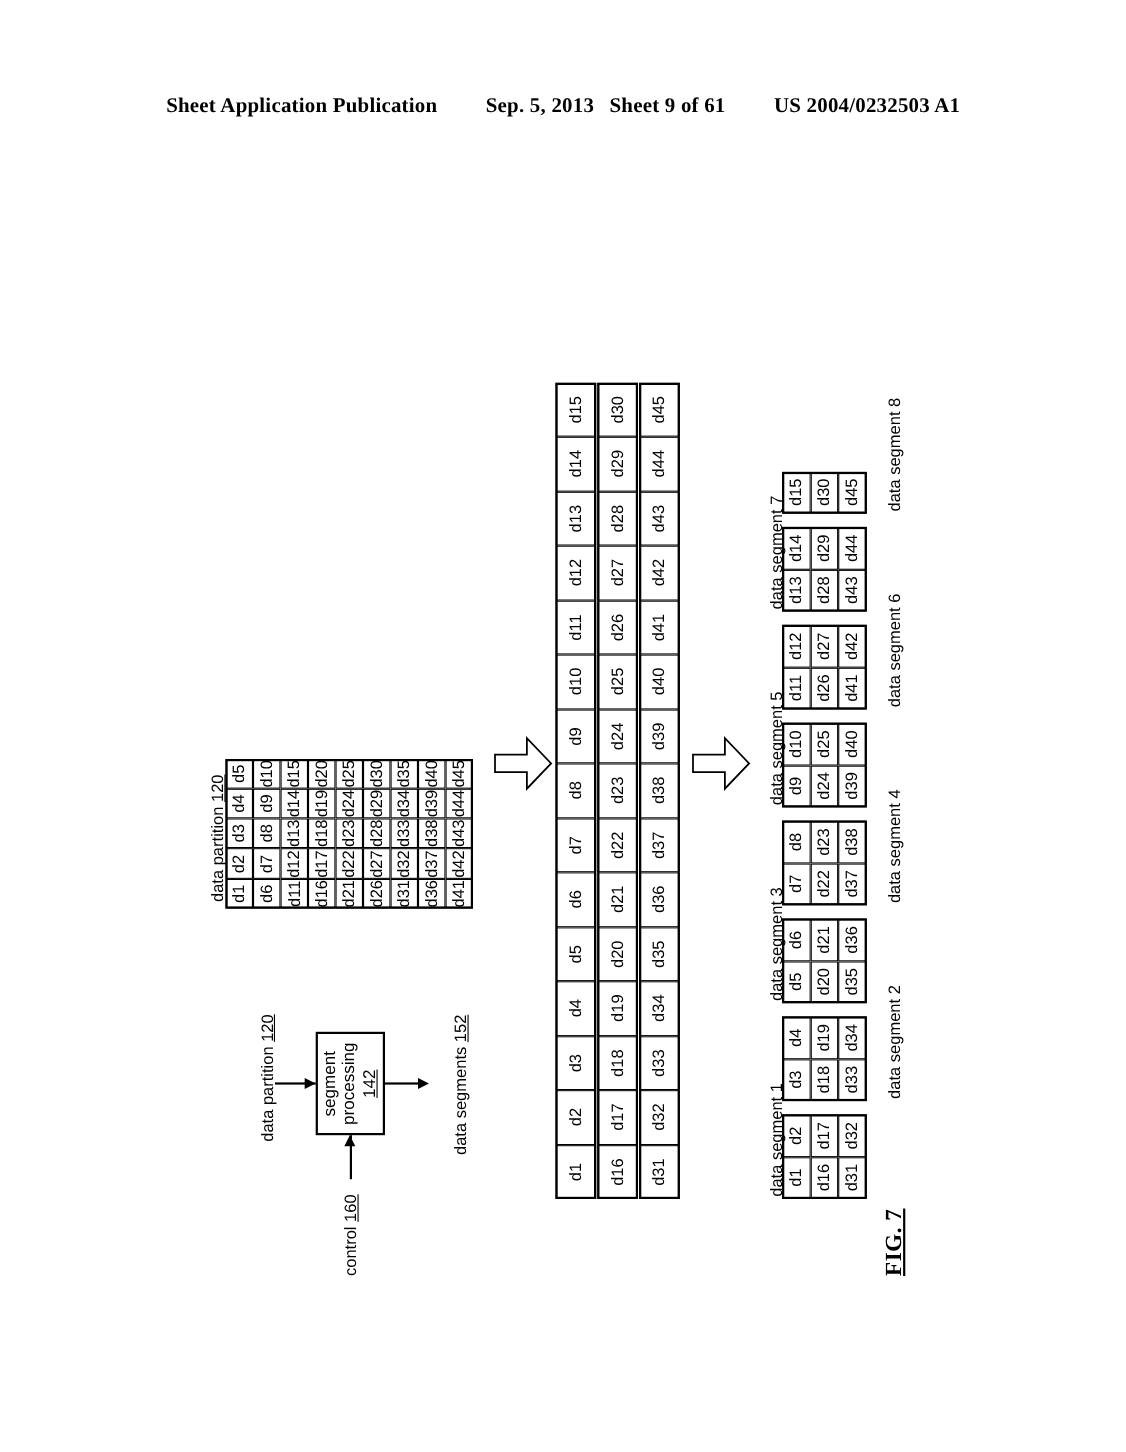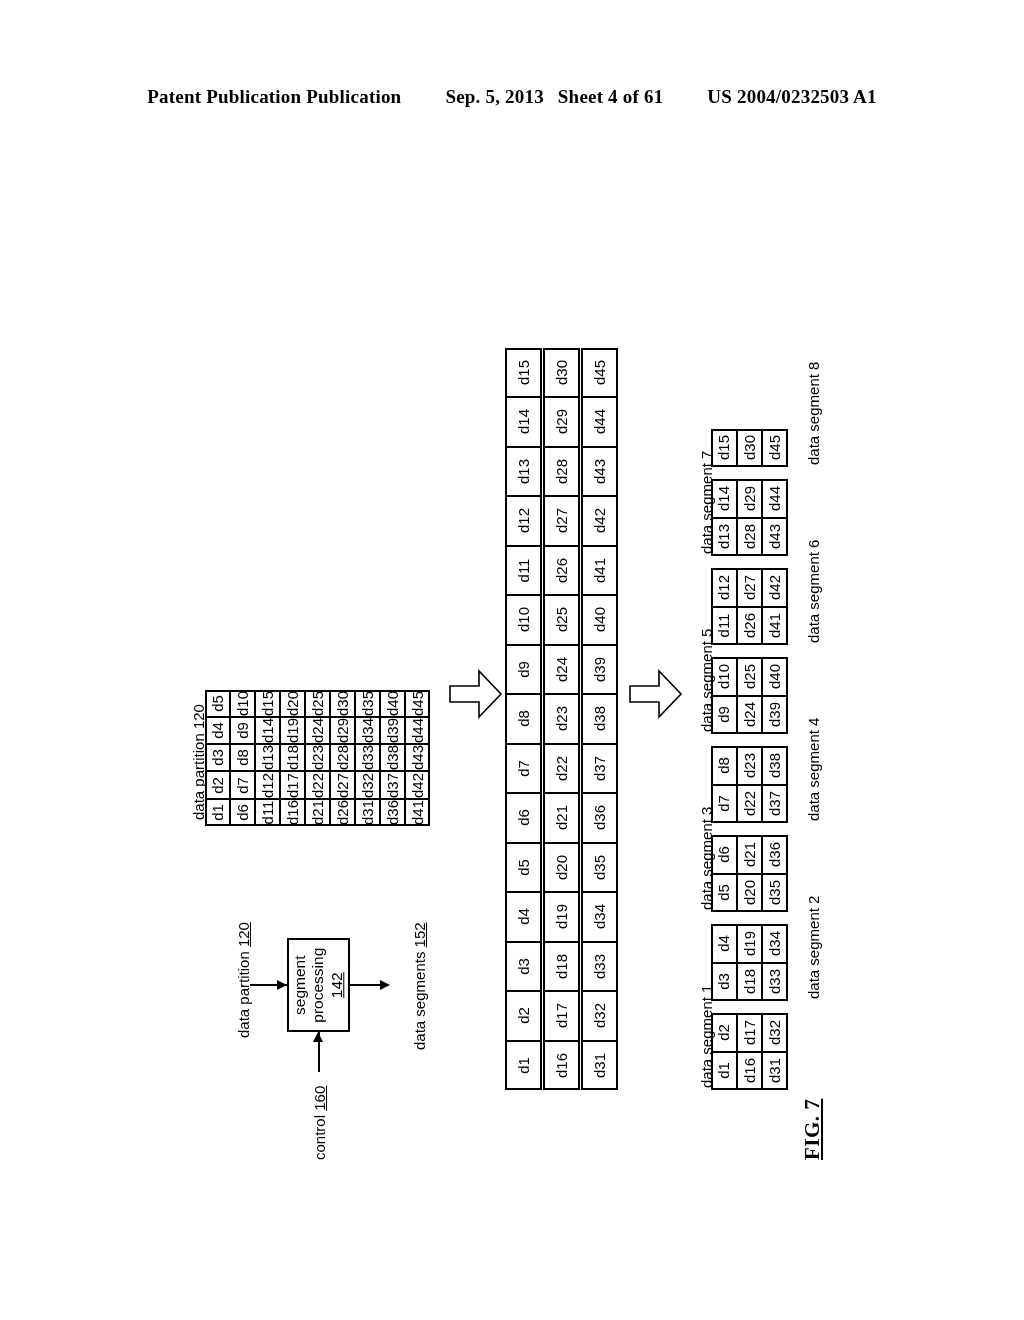--- a/index.html
+++ b/index.html
@@ -86,23 +86,23 @@
     transform-origin:0 0;transform:rotate(-90deg);
     font-family:"Liberation Serif", serif;
     font-weight:bold;font-size:21px;letter-spacing:.5px;
     text-decoration:underline;white-space:nowrap;
   }
 </style>
 </head>
 <body>
 
 <div id="page-header">
-  <span class="h-pub">Patent Publication Publication</span>
+  <span class="h-pub">Sheet Application Publication</span>
   <span class="h-date">Sep. 5, 2013</span>
-  <span class="h-sheet">Sheet 4 of 61</span>
+  <span class="h-sheet">Sheet 9 of 61</span>
   <span class="h-num">US 2004/0232503 A1</span>
 </div>
 
 <div id="fig-label" style="left:800px;top:1160px;">FIG. 7</div>
 
 <div id="layer-partition">
     <div class="cell" style="left: 205px; top: 798.7px; width: 25px; height: 27.3px;">
       <span class="lbl">d1</span>
     </div>
     <div class="cell" style="left: 205px; top: 771.4px; width: 25px; height: 27.3px;">

